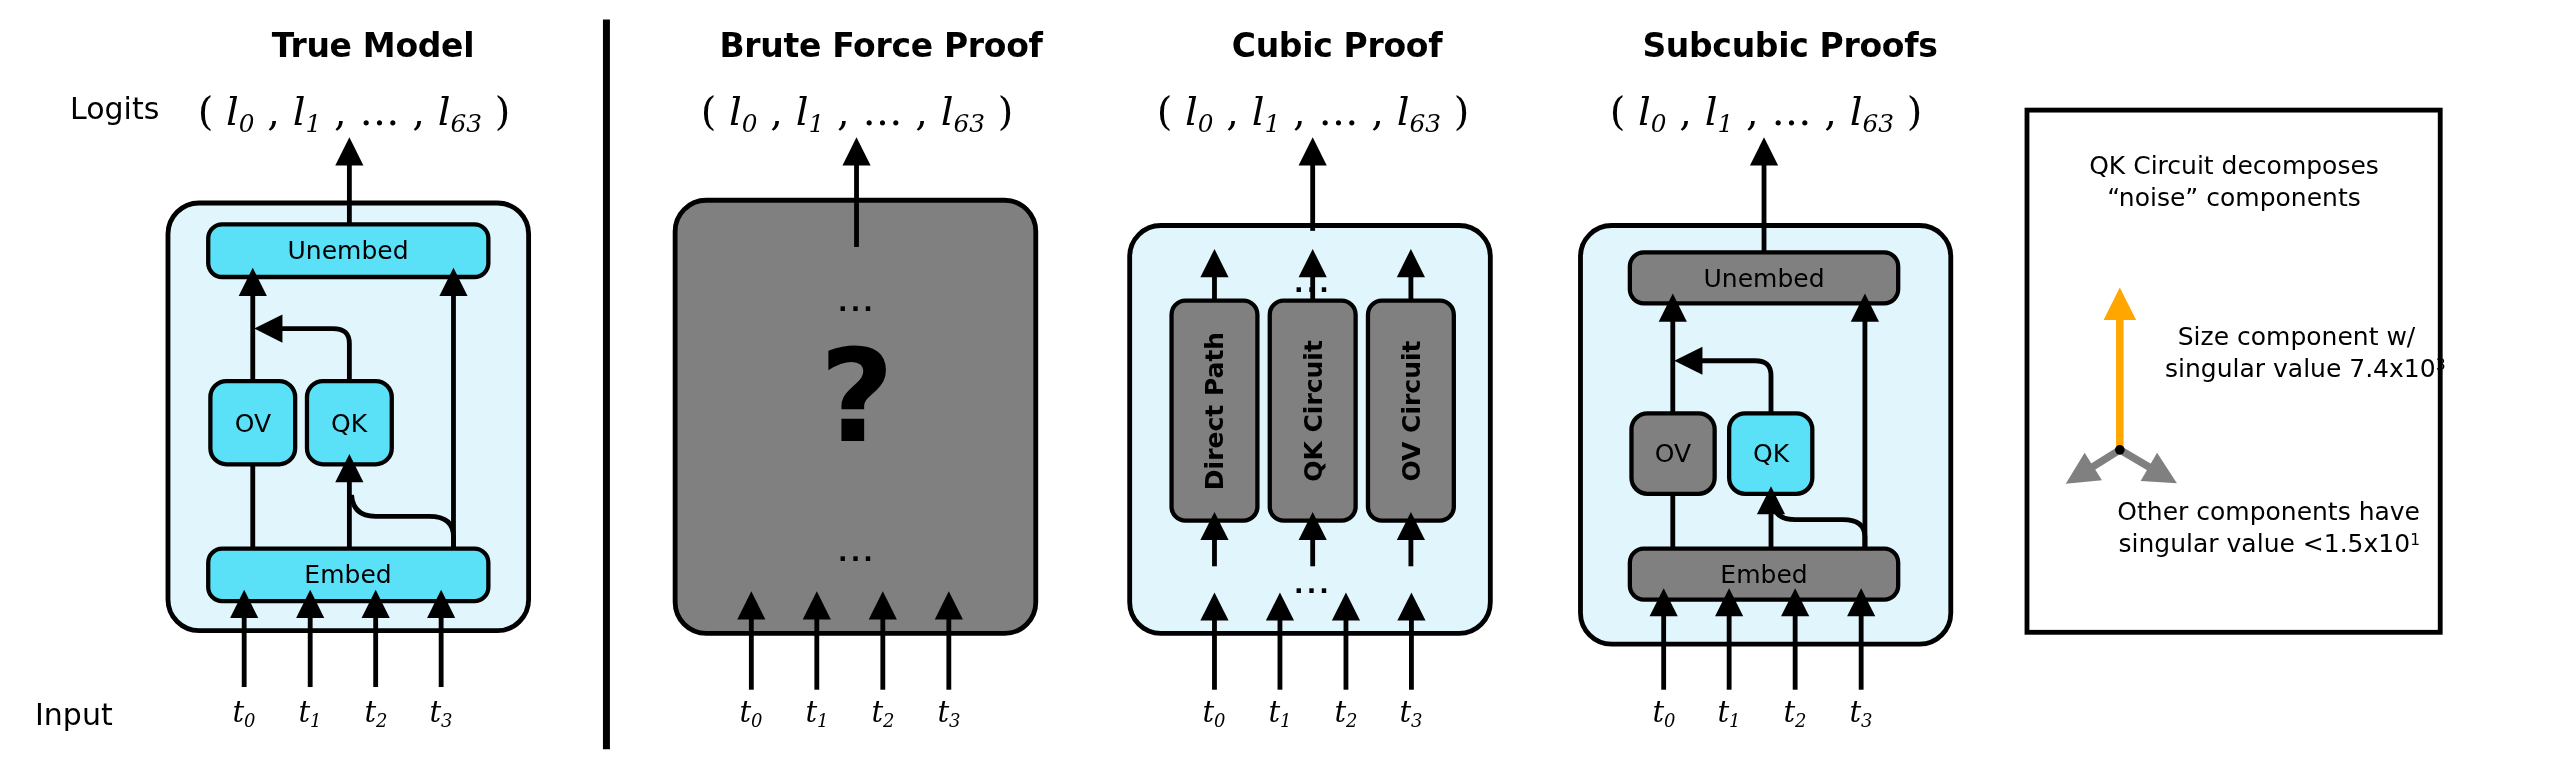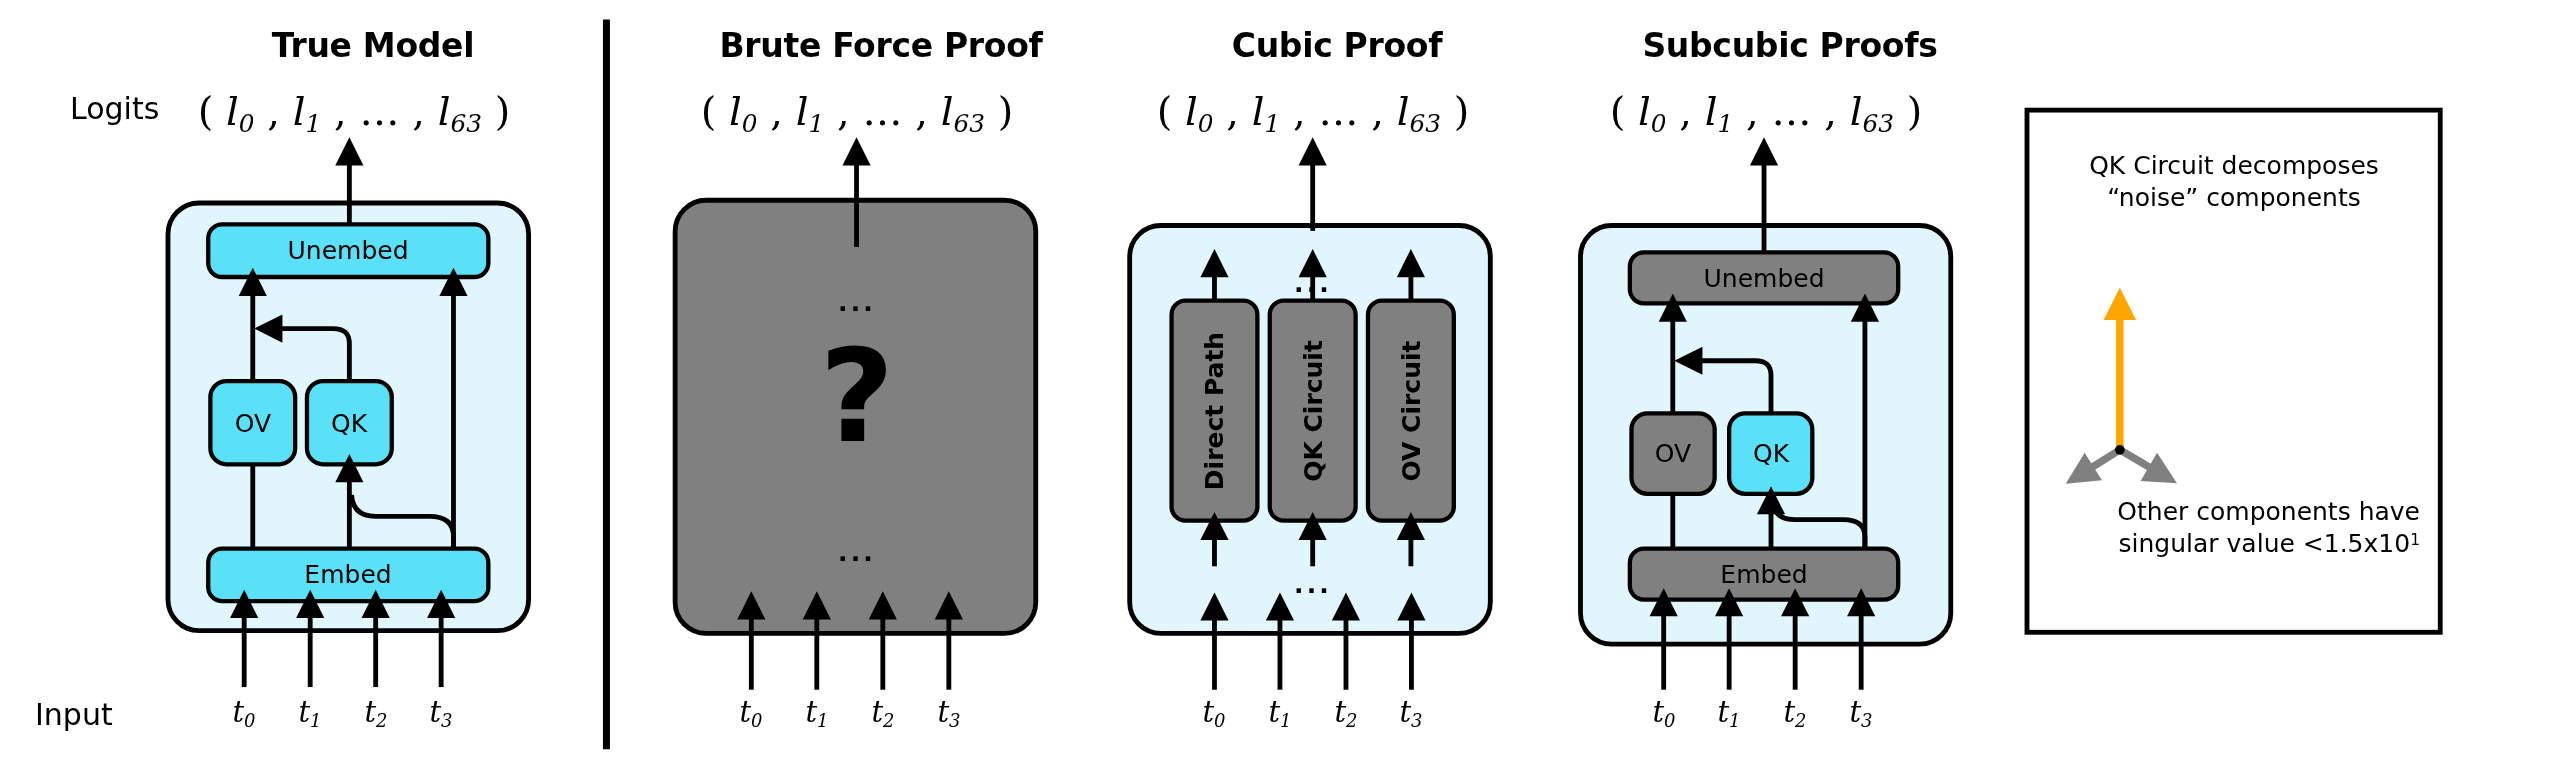--- a/index.html
+++ b/index.html
@@ -284,20 +284,24 @@
   <div class="abs ctr token" style="left:1664px; top:698px;">t<span class="sub">0</span></div>
   <div class="abs ctr token" style="left:1729px; top:698px;">t<span class="sub">1</span></div>
   <div class="abs ctr token" style="left:1795px; top:698px;">t<span class="sub">2</span></div>
   <div class="abs ctr token" style="left:1861px; top:698px;">t<span class="sub">3</span></div>
 
   <div class="abs legend-text" style="left:2034px; top:134px; width:400px;margin-top:16px;">
     <div>QK Circuit decomposes</div>
     <div>“noise” components</div>
   </div>
 
+  <div class="abs legend-text" style="left:2165px; top:321px; width:263px;">
+    <div>Size component w/</div>
+    <div><span>singular value 7.4x10</span><span class="sup">3</span></div>
+  </div>
 
   <div class="abs legend-text" style="left:2044px; top:496px; width:376px; text-align:right;">
     <div>Other components have</div>
     <div><span>singular value &lt;1.5x10</span><span class="sup">1</span></div>
   </div>
 
 </div>
 
 
 </body></html>

